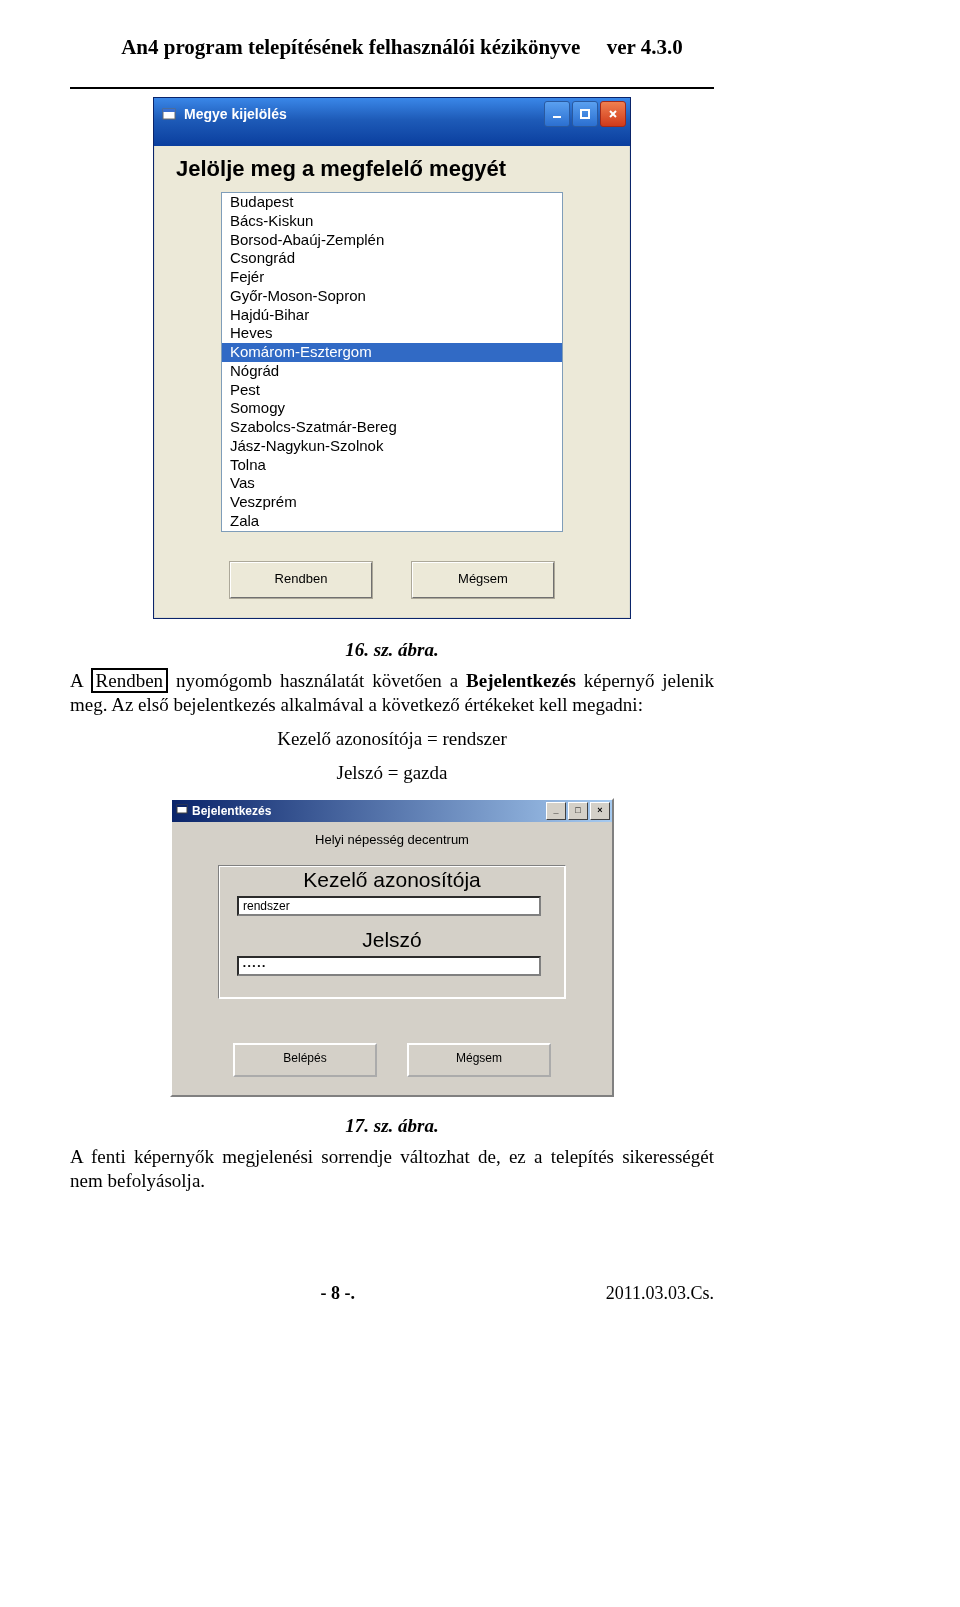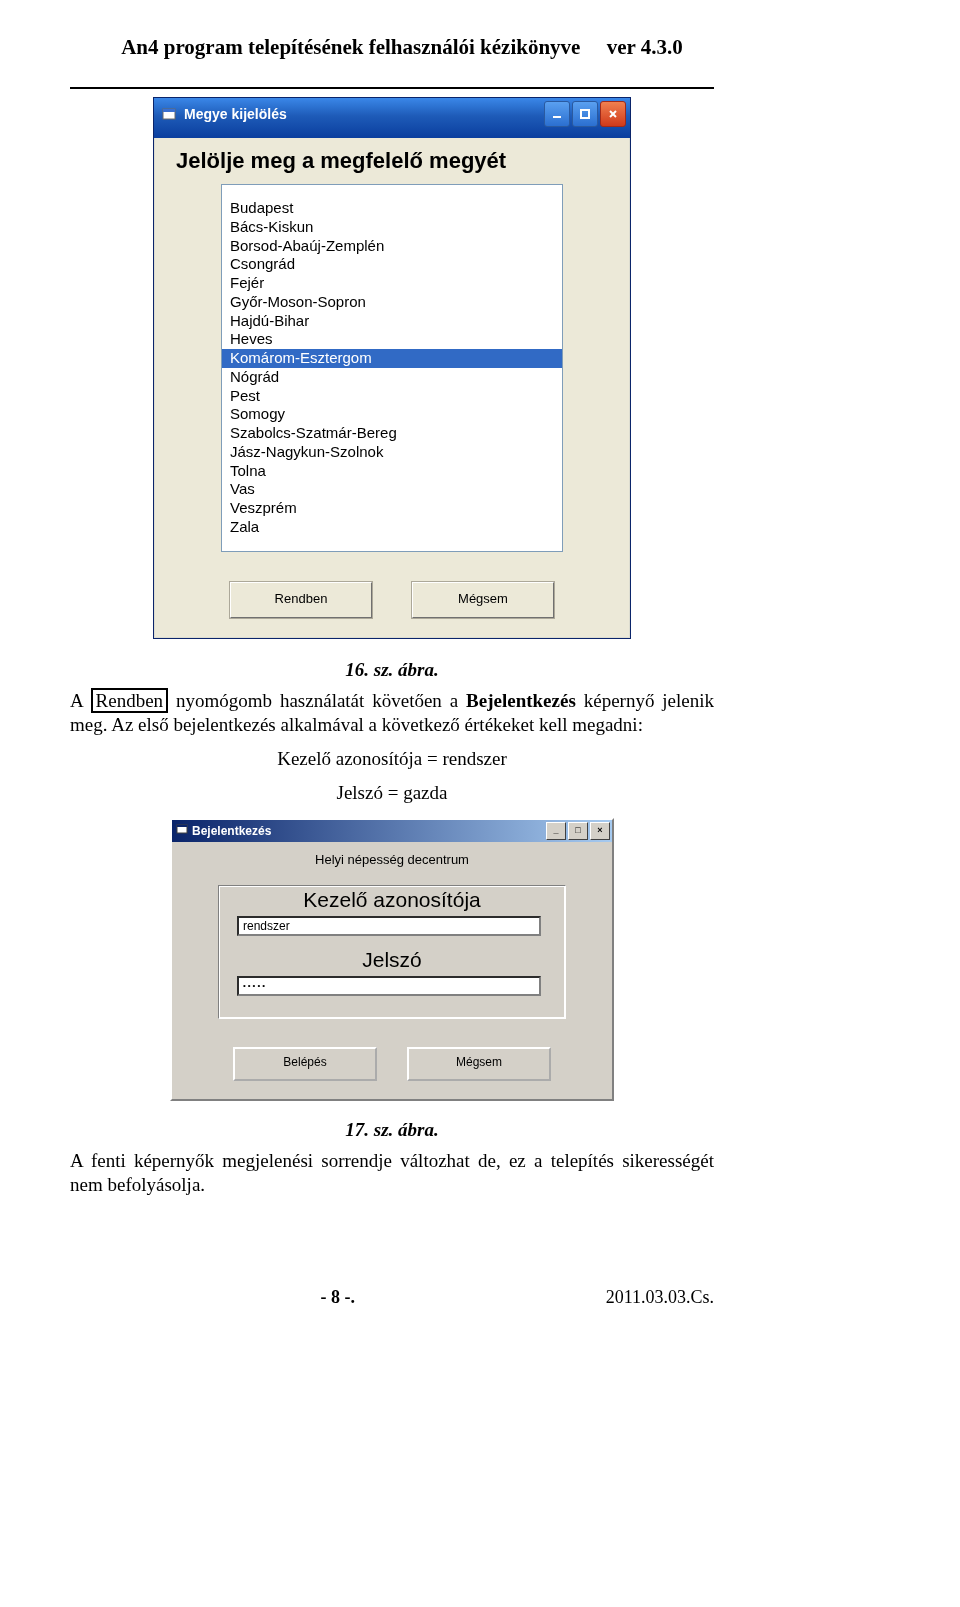--- a/index.html
+++ b/index.html
@@ -33,21 +33,21 @@
     box-shadow: 0 0 0 1px #dcdcd0 inset;
     font-family: Tahoma, Geneva, sans-serif;
     font-size: 13px;
   }
   .xp-titlebar {
     height: 32px;
     background: linear-gradient(to bottom, #3a87e8 0%, #1e5bb8 45%, #0a3e9e 100%);
     color: #fff;
     display: flex;
     align-items: center;
-    padding: 0 4px 8px 6px;
+    padding: 0 4px 16px 6px;
   }
   .xp-appicon {
     width: 18px; height: 18px;
     margin-right: 6px;
     display: flex; align-items: center; justify-content: center;
   }
   .xp-title {
     flex: 1;
     font-weight: bold;
     font-size: 14px;
@@ -76,21 +76,21 @@
     font-family: Arial, Helvetica, sans-serif;
     font-weight: bold;
     font-size: 22px;
     margin: 2px 0 10px 12px;
   }
   .listframe {
     border: 1px solid #7f9db9;
     background: #fff;
     width: 340px;
     margin: 0 auto 30px auto;
-    padding: 14px 0;
+    padding: 0 0;
     font-family: Arial, Helvetica, sans-serif;
     font-size: 15px;
     line-height: 1.25;
   }
   .listitem {
     padding: 0 8px;
     cursor: default;
   }
   .listitem.sel {
     background: #316ac5;
@@ -195,21 +195,21 @@
     font-family: Tahoma, sans-serif;
     font-size: 12px;
     padding: 1px 4px;
     box-sizing: border-box;
     display: block;
   }
   .cl-btnrow {
     display: flex;
     gap: 30px;
     justify-content: center;
-    margin-top: 28px;
+    margin-top: 44px;
   }
   .cl-button {
     width: 140px;
     height: 30px;
     background: #d4d0c8;
     border: 2px outset #fff;
     font-family: Tahoma, sans-serif;
     font-size: 12px;
     text-align: center;
     line-height: 26px;

